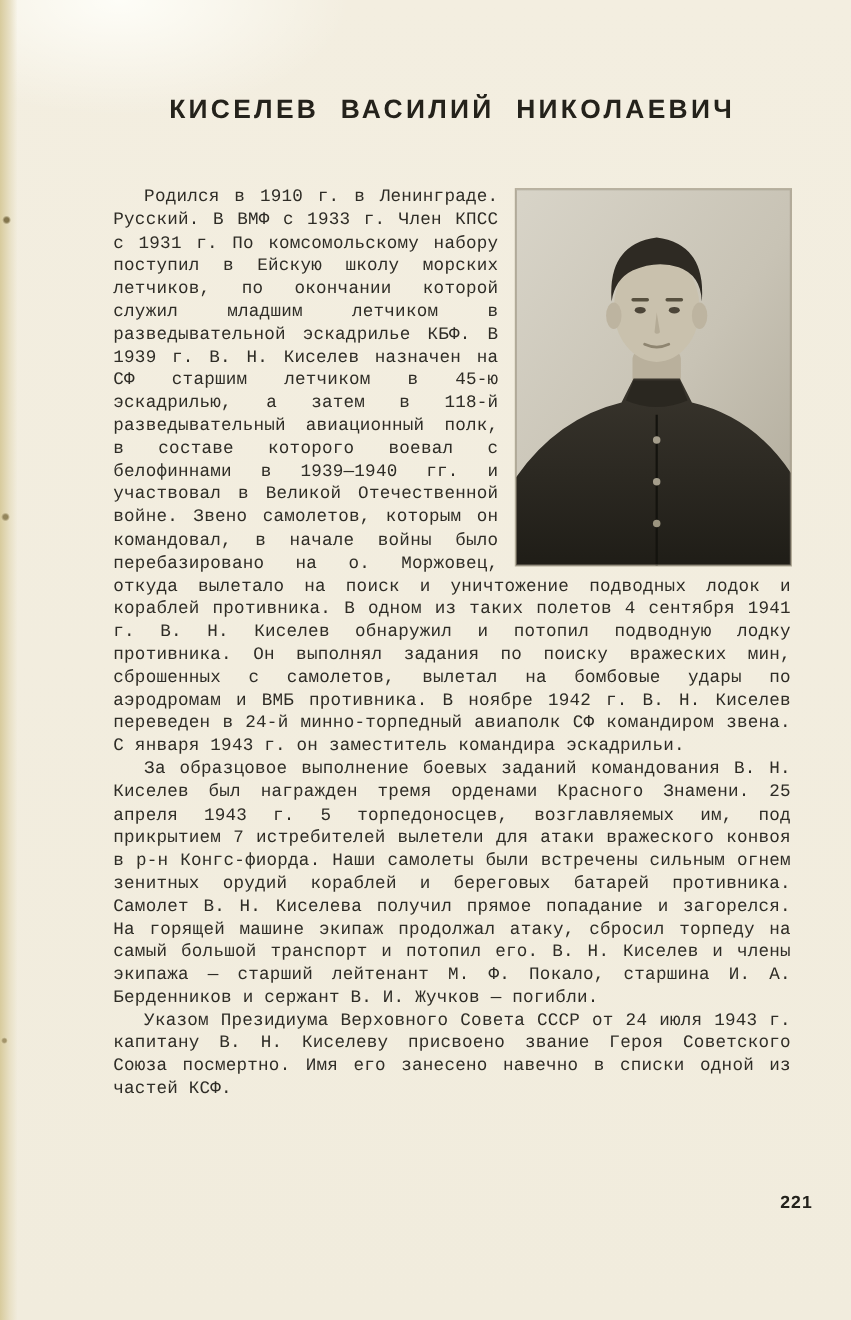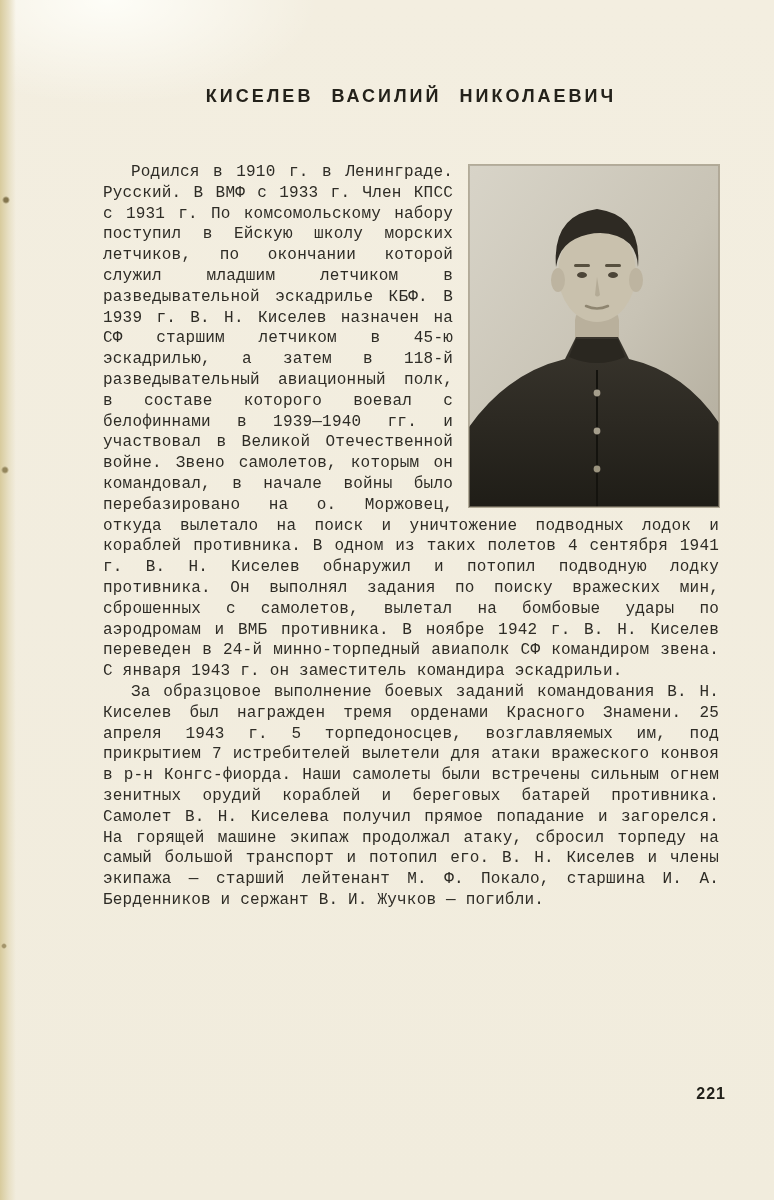--- a/index.html
+++ b/index.html
@@ -21,21 +21,21 @@
       radial-gradient(circle at 6px 200px, #84764e 0 2px, rgba(132,118,78,0) 4px),
       radial-gradient(circle at 5px 470px, #94865c 0 2px, rgba(148,134,92,0) 4px),
       radial-gradient(circle at 4px 946px, #a3946a 0 1.5px, rgba(163,148,106,0) 3px),
       linear-gradient(to right, #d8cb9d, #e8e0c5 55%, rgba(232,224,197,0));
   }
   .title {
     padding-top:86px;
     margin-left:103px;
     width:616px;
     text-align:center;
-    font-size:18px;
+    font-size:24px;
     font-weight:700;
     letter-spacing:3px;
     word-spacing:10px;
     color:#24221b;
   }
   .content {
     margin:55px 28px 0 103px;
     width:616px;
     font-size:16px;
     line-height:20.8px;
@@ -48,21 +48,21 @@
     float:right;
     width:250px; height:342px;
     margin:3px 0 8px 16px;
     box-shadow:0 0 0 1px rgba(125,116,92,.55);
     background:#c7c2b4;
   }
   .photo svg { display:block; width:100%; height:100%; }
   .para { text-indent:28px; margin:0; }
   .page-number {
     position:absolute;
-    right:48px; bottom:97px;
+    right:35px; bottom:97px;
     font-size:16px; font-weight:700;
     letter-spacing:1px;
     color:#23221c;
   }
 </style>
 </head>
 <body>
 
 <div class="page">
 
@@ -113,18 +113,19 @@
         <circle cx="128" cy="228" r="3.4" fill="#a59e8c"></circle>
         <circle cx="128" cy="266" r="3.4" fill="#a59e8c"></circle>
         <circle cx="128" cy="304" r="3.4" fill="#9b947f"></circle>
 
         <rect width="250" height="342" fill="none" stroke="#9a9280" stroke-opacity="0.55" stroke-width="2"></rect>
       </svg>
     </figure>
 
     <p class="para">Родился в 1910 г. в Ленинграде. Русский. В ВМФ с 1933 г. Член КПСС с 1931 г. По комсомольскому набору поступил в Ейскую школу морских летчиков, по окончании которой служил младшим летчиком в разведывательной эскадрилье КБФ. В 1939 г. В. Н. Киселев назначен на СФ старшим летчиком в 45-ю эскадрилью, а затем в 118-й разведывательный авиационный полк, в составе которого воевал с белофиннами в 1939—1940 гг. и участвовал в Великой Отечественной войне. Звено самолетов, которым он командовал, в начале войны было перебазировано на о. Моржовец, откуда вылетало на поиск и уничтожение подводных лодок и кораблей противника. В одном из таких полетов 4 сентября 1941 г. В. Н. Киселев обнаружил и потопил подводную лодку противника. Он выполнял задания по поиску вражеских мин, сброшенных с самолетов, вылетал на бомбовые удары по аэродромам и ВМБ противника. В ноябре 1942 г. В. Н. Киселев переведен в 24-й минно-торпедный авиаполк СФ командиром звена. С января 1943 г. он заместитель командира эскадрильи.</p>
     <p class="para">За образцовое выполнение боевых заданий командования В. Н. Киселев был награжден тремя орденами Красного Знамени. 25 апреля 1943 г. 5 торпедоносцев, возглавляемых им, под прикрытием 7 истребителей вылетели для атаки вражеского конвоя в р-н Конгс-фиорда. Наши самолеты были встречены сильным огнем зенитных орудий кораблей и береговых батарей противника. Самолет В. Н. Киселева получил прямое попадание и загорелся. На горящей машине экипаж продолжал атаку, сбросил торпеду на самый большой транспорт и потопил его. В. Н. Киселев и члены экипажа — старший лейтенант М. Ф. Покало, старшина И. А. Берденников и сержант В. И. Жучков — погибли.</p>
+    <p class="para">Указом Президиума Верховного Совета СССР от 24 июля 1943 г. капитану В. Н. Киселеву присвоено звание Героя Советского Союза посмертно. Имя его занесено навечно в списки одной из частей КСФ.</p>
 
   </div>
 
   <div class="page-number">221</div>
 
 </div>
 
 </body></html>

